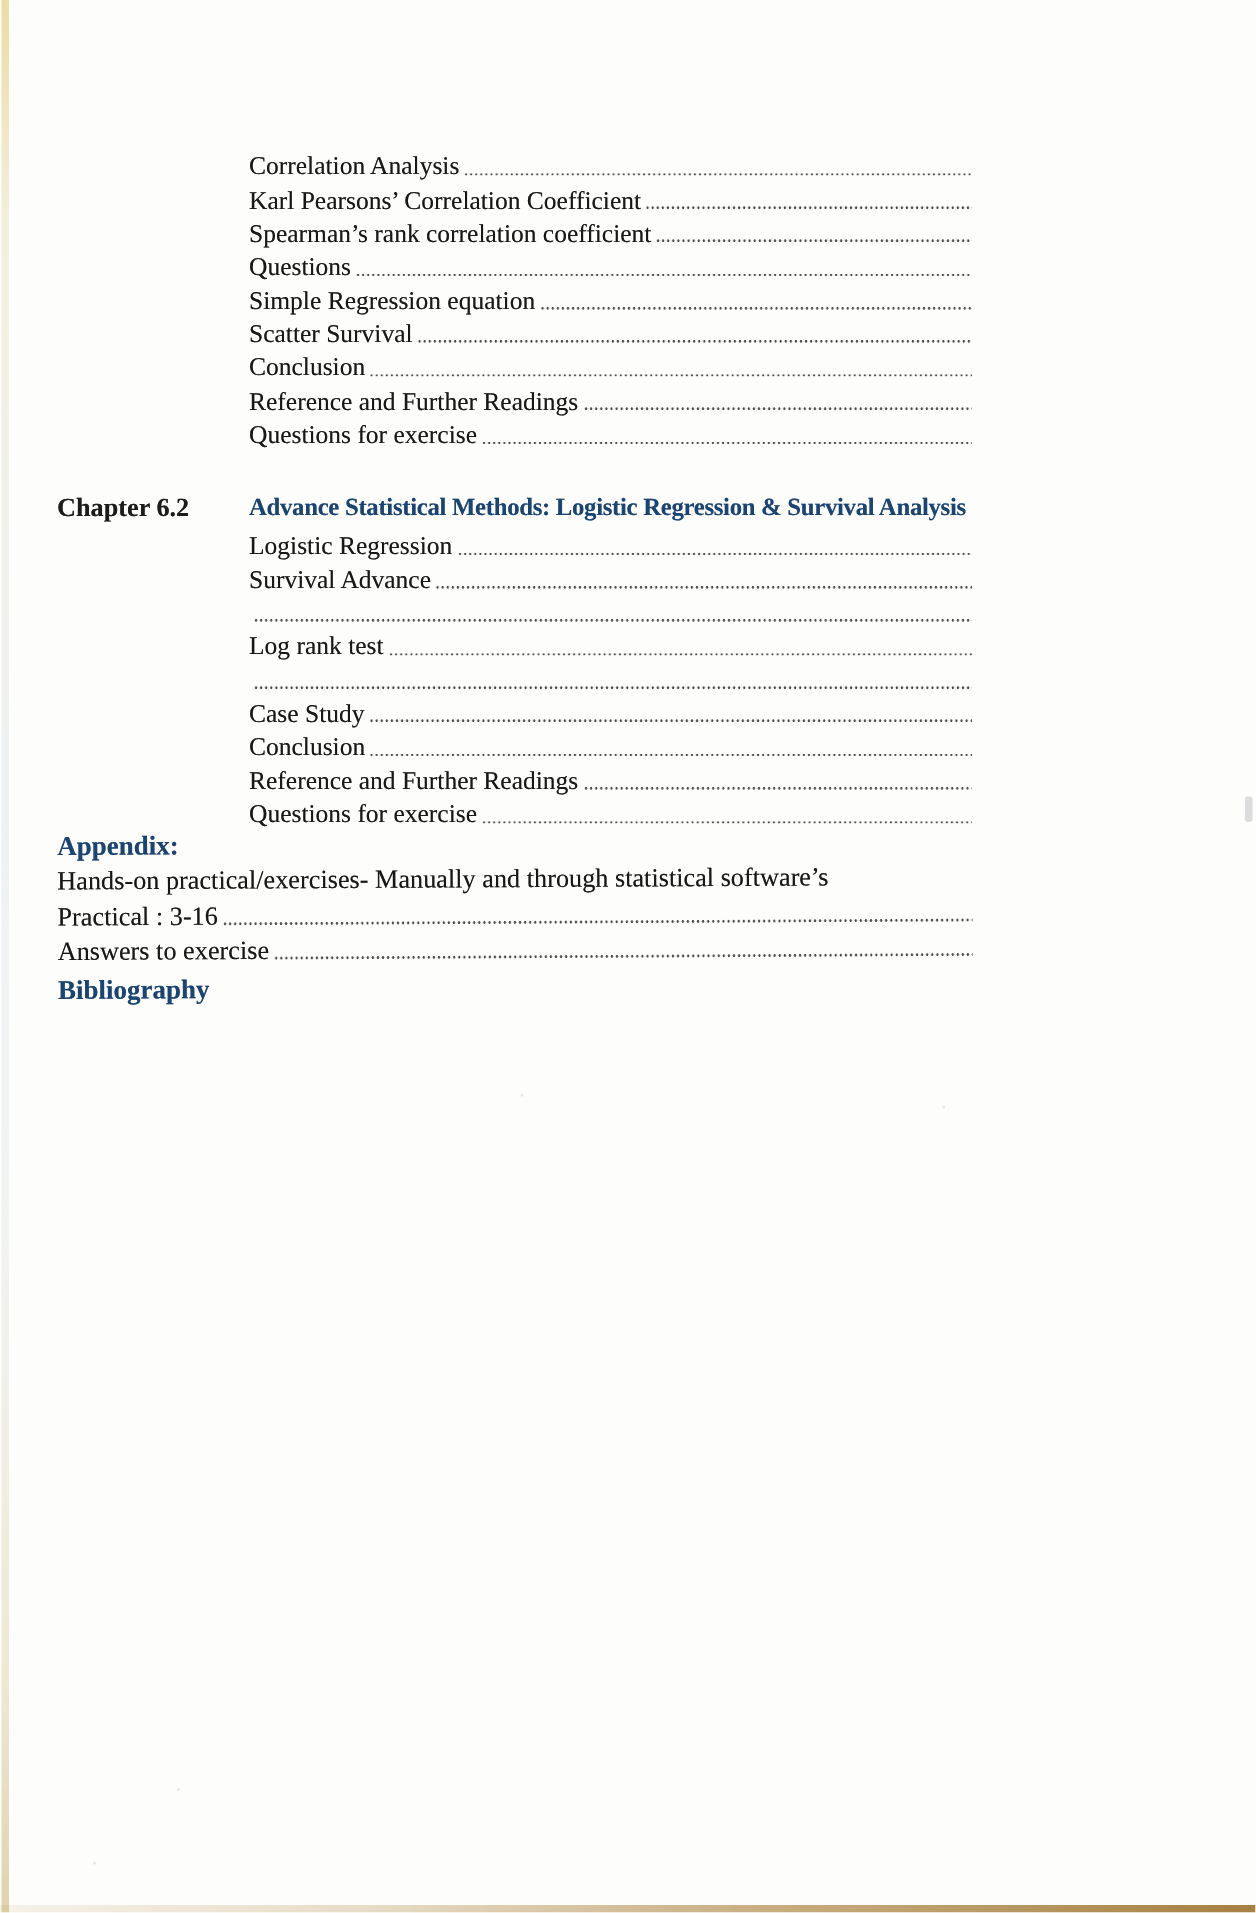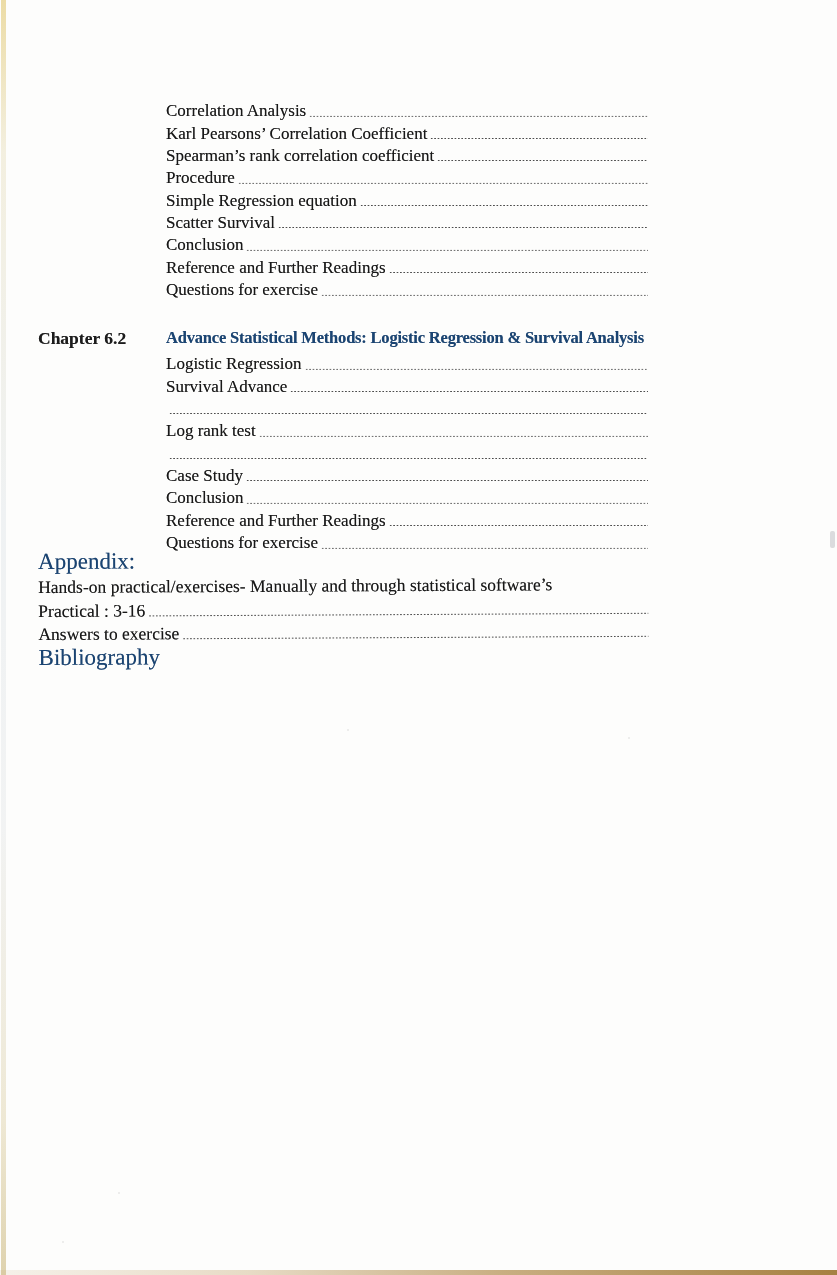--- a/index.html
+++ b/index.html
@@ -85,21 +85,21 @@
     color: var(--accent-blue);
     text-shadow: 0 0 0.35px rgba(20,50,90,0.5);
   }
   
   .appendix-block {
     position: absolute; left: 38px; top: 551px; width: 610px;
     transform: rotate(-0.3deg); transform-origin: left top;
   }
   .app-row { display: flex; align-items: flex-end; height: 23.5px; }
   .app-heading {
-    font-size: 23px; font-weight: normal;
+    font-size: 18px; font-weight: bold;
     color: var(--accent-blue);
     text-shadow: 0 0 0.35px rgba(20,50,90,0.5);
     white-space: nowrap;
   }
   .app-text {
     font-size: 17.5px; color: var(--text-color);
     text-shadow: 0 0 0.35px rgba(20,20,20,0.55);
     white-space: nowrap;
   }
   .biblio-row { margin-top: 2.5px; }
@@ -124,21 +124,21 @@
     </div>
     <div class="toc-row">
       <span class="t">Karl Pearsons’ Correlation Coefficient</span>
       <span class="leader"></span>
     </div>
     <div class="toc-row">
       <span class="t">Spearman’s rank correlation coefficient</span>
       <span class="leader"></span>
     </div>
     <div class="toc-row">
-      <span class="t">Procedure</span>
+      <span class="t">Questions</span>
       <span class="leader"></span>
     </div>
     <div class="toc-row">
       <span class="t">Simple Regression equation</span>
       <span class="leader"></span>
     </div>
     <div class="toc-row">
       <span class="t">Scatter Survival</span>
       <span class="leader"></span>
     </div>

